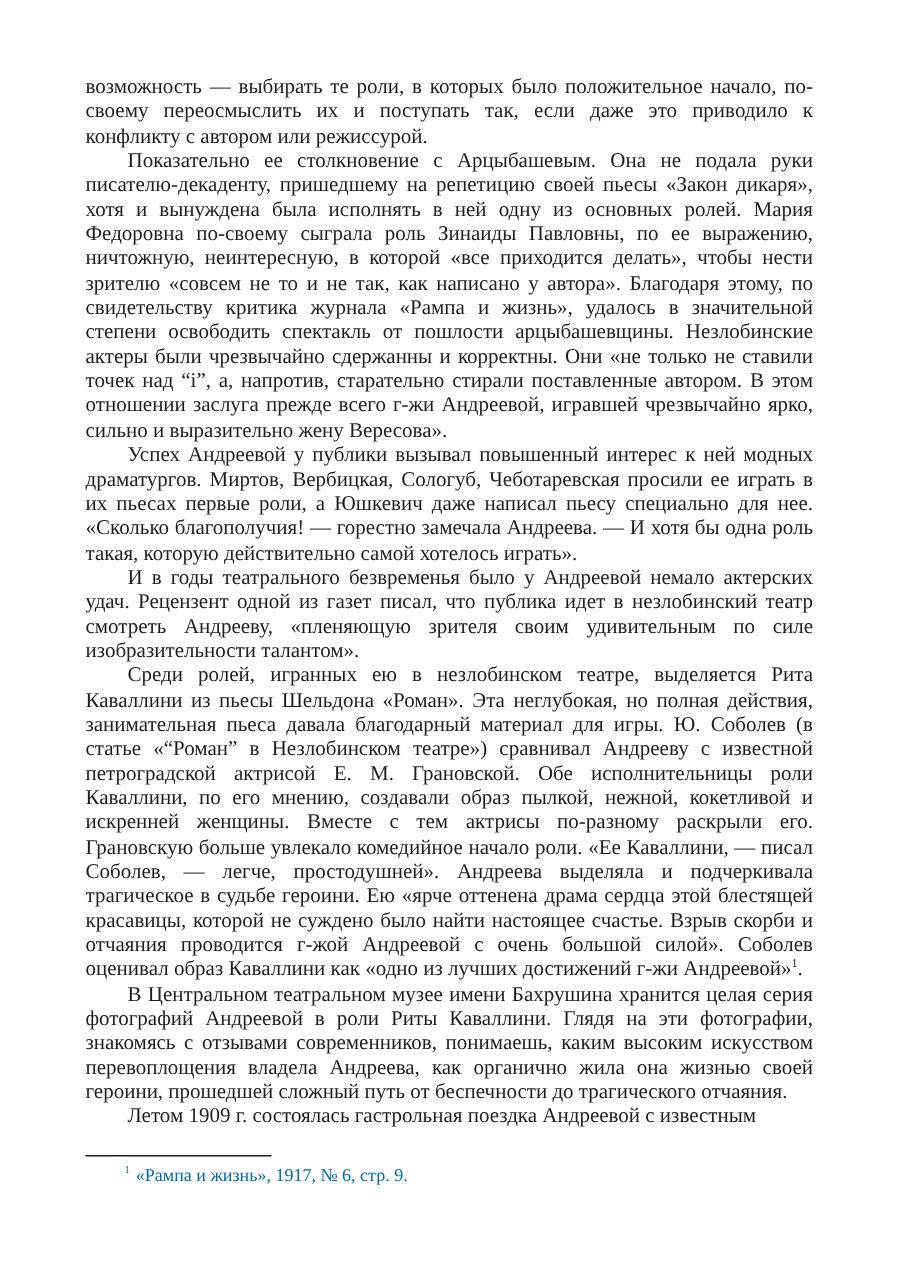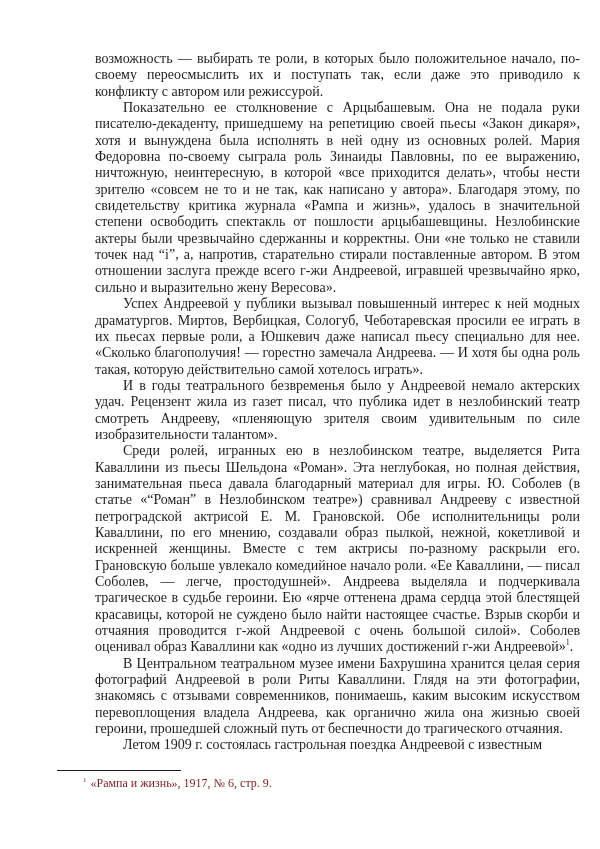--- a/index.html
+++ b/index.html
@@ -6,21 +6,20 @@
   body { width: 600px; height: 849px; position: relative; overflow: hidden; }
   .page {
     position: absolute;
     left: 57px;
     top: 51px;
     width: 485px;
     font-family: "Liberation Serif", serif;
     font-size: 14px;
     line-height: 16.35px;
     color: #1e1e1e;
-    margin-left: 38px;
   }
   .page p {
     margin: 0;
     text-align: justify;
     text-indent: 28px;
   }
   .page p.cont { text-indent: 0; }
   sup.fnref { font-size: 8px; line-height: 0; vertical-align: super; }
   .fn-rule {
     position: absolute;
@@ -30,32 +29,32 @@
     height: 0;
     border-top: 1px solid #1e1e1e;
   }
   .footnote {
     position: absolute;
     left: 83px;
     top: 776px;
     font-family: "Liberation Serif", serif;
     font-size: 12px;
     line-height: 14px;
-    color: #7f1d1d;
+    color: #0369a1;
   }
   .footnote sup { font-size: 7px; vertical-align: super; line-height: 0; margin-right: 4px; }
 </style>
 </head>
 <body>
 
 <div class="page">
   <p class="cont">возможность — выбирать те роли, в которых было положительное начало, по-своему переосмыслить их и поступать так, если даже это приводило к конфликту с автором или режиссурой.</p>
   <p>Показательно ее столкновение с Арцыбашевым. Она не подала руки писателю-декаденту, пришедшему на репетицию своей пьесы «Закон дикаря», хотя и вынуждена была исполнять в ней одну из основных ролей. Мария Федоровна по-своему сыграла роль Зинаиды Павловны, по ее выражению, ничтожную, неинтересную, в которой «все приходится делать», чтобы нести зрителю «совсем не то и не так, как написано у автора». Благодаря этому, по свидетельству критика журнала «Рампа и жизнь», удалось в значительной степени освободить спектакль от пошлости арцыбашевщины. Незлобинские актеры были чрезвычайно сдержанны и корректны. Они «не только не ставили точек над “i”, а, напротив, старательно стирали поставленные автором. В этом отношении заслуга прежде всего г-жи Андреевой, игравшей чрезвычайно ярко, сильно и выразительно жену Вересова».</p>
   <p>Успех Андреевой у публики вызывал повышенный интерес к ней модных драматургов. Миртов, Вербицкая, Сологуб, Чеботаревская просили ее играть в их пьесах первые роли, а Юшкевич даже написал пьесу специально для нее. «Сколько благополучия! — горестно замечала Андреева. — И хотя бы одна роль такая, которую действительно самой хотелось играть».</p>
-  <p>И в годы театрального безвременья было у Андреевой немало актерских удач. Рецензент жила из газет писал, что публика идет в незлобинский театр смотреть Андрееву, «пленяющую зрителя своим удивительным по силе изобразительности талантом».</p>
+  <p>И в годы театрального безвременья было у Андреевой немало актерских удач. Рецензент одной из газет писал, что публика идет в незлобинский театр смотреть Андрееву, «пленяющую зрителя своим удивительным по силе изобразительности талантом».</p>
   <p><span>Среди ролей, игранных ею в незлобинском театре, выделяется Рита Каваллини из пьесы Шельдона «Роман». Эта неглубокая, но полная действия, занимательная пьеса давала благодарный материал для игры. Ю. Соболев (в статье «“Роман” в Незлобинском театре») сравнивал Андрееву с известной петроградской актрисой Е. М. Грановской. Обе исполнительницы роли Каваллини, по его мнению, создавали образ пылкой, нежной, кокетливой и искренней женщины. Вместе с тем актрисы по-разному раскрыли его. Грановскую больше увлекало комедийное начало роли. «Ее Каваллини, — писал Соболев, — легче, простодушней». Андреева выделяла и подчеркивала трагическое в судьбе героини. Ею «ярче оттенена драма сердца этой блестящей красавицы, которой не суждено было найти настоящее счастье. Взрыв скорби и отчаяния проводится г-жой Андреевой с очень большой силой». Соболев оценивал образ Каваллини как «одно из лучших достижений г-жи Андреевой»</span><sup class="fnref">1</sup><span>.</span></p>
   <p>В Центральном театральном музее имени Бахрушина хранится целая серия фотографий Андреевой в роли Риты Каваллини. Глядя на эти фотографии, знакомясь с отзывами современников, понимаешь, каким высоким искусством перевоплощения владела Андреева, как органично жила она жизнью своей героини, прошедшей сложный путь от беспечности до трагического отчаяния.</p>
   <p>Летом 1909 г. состоялась гастрольная поездка Андреевой с известным</p>
 </div>
 
 <div class="fn-rule"></div>
 <div class="footnote">
   <sup>1</sup><span>«Рампа и жизнь», 1917, № 6, стр. 9.</span>
 </div>
 

